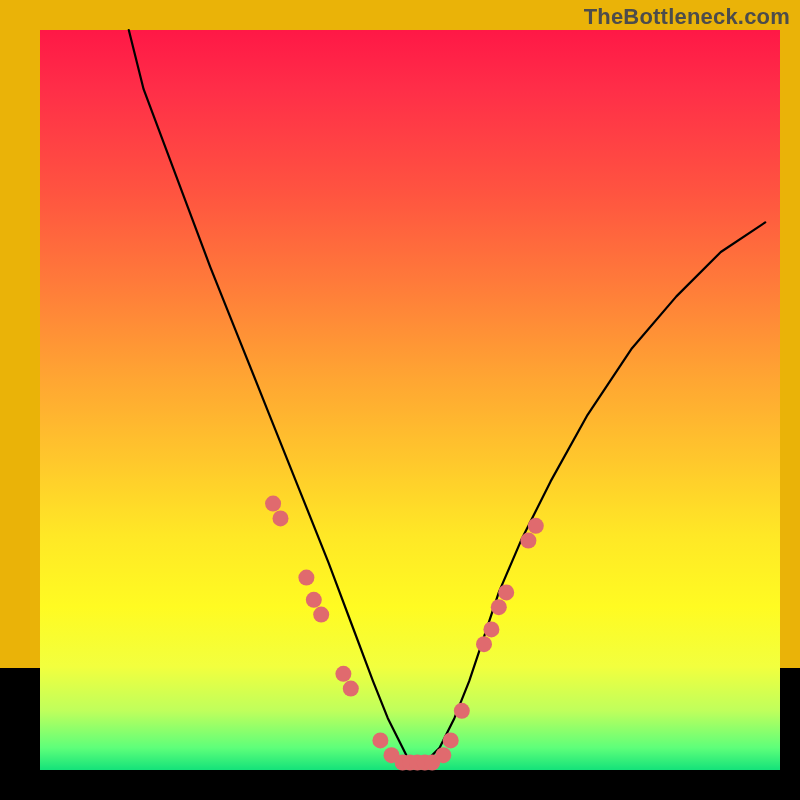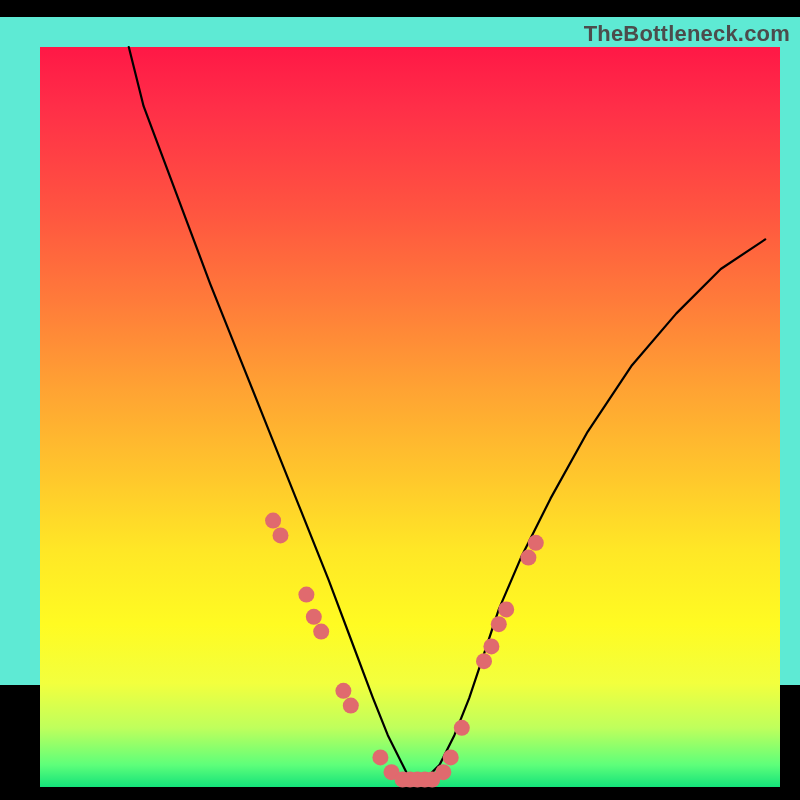--- a/index.html
+++ b/index.html
@@ -8,22 +8,21 @@
     width: 800px;
     height: 800px;
     background: #000;
     font-family: Arial, Helvetica, sans-serif;
     overflow: hidden;
   }
   .frame {
     position: relative;
     width: 800px;
     height: 668px;
-    background: #5eead4;
-    margin-top: 17px;
+    background: #eab308;
   }
   .watermark {
     position: absolute;
     top: 4px;
     right: 10px;
     color: #4c4c4c;
     font-size: 22px;
     font-weight: 600;
     letter-spacing: 0.2px;
     user-select: none;

